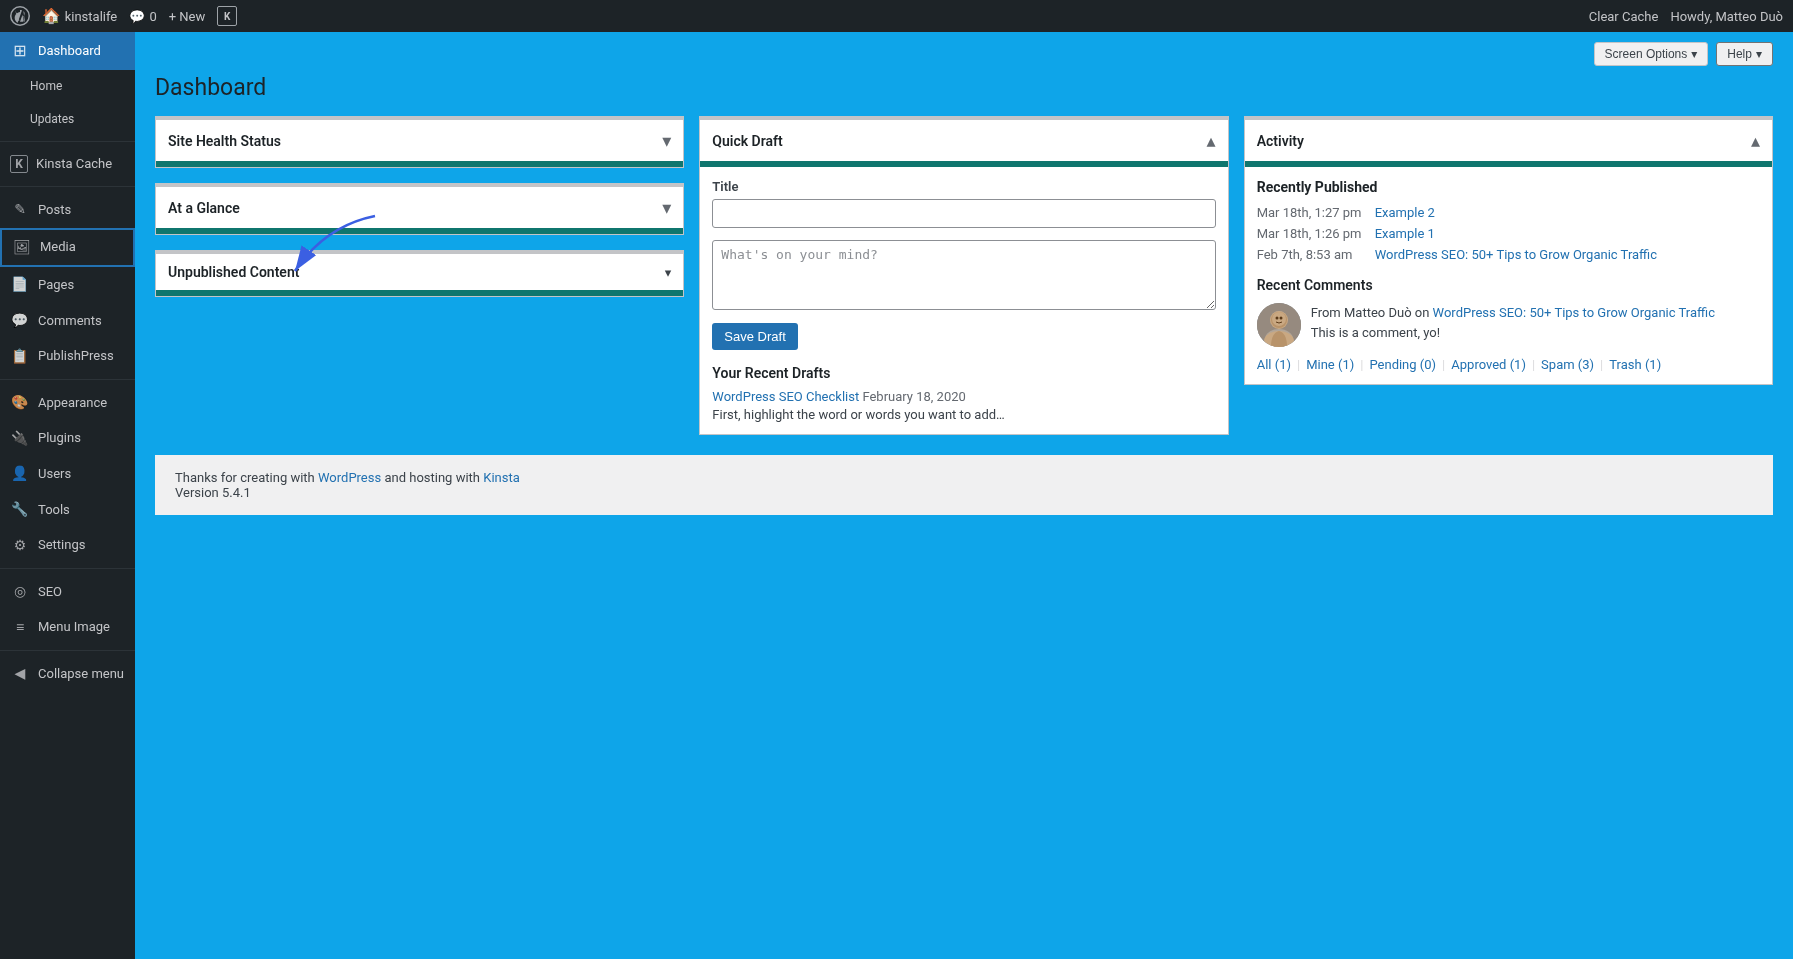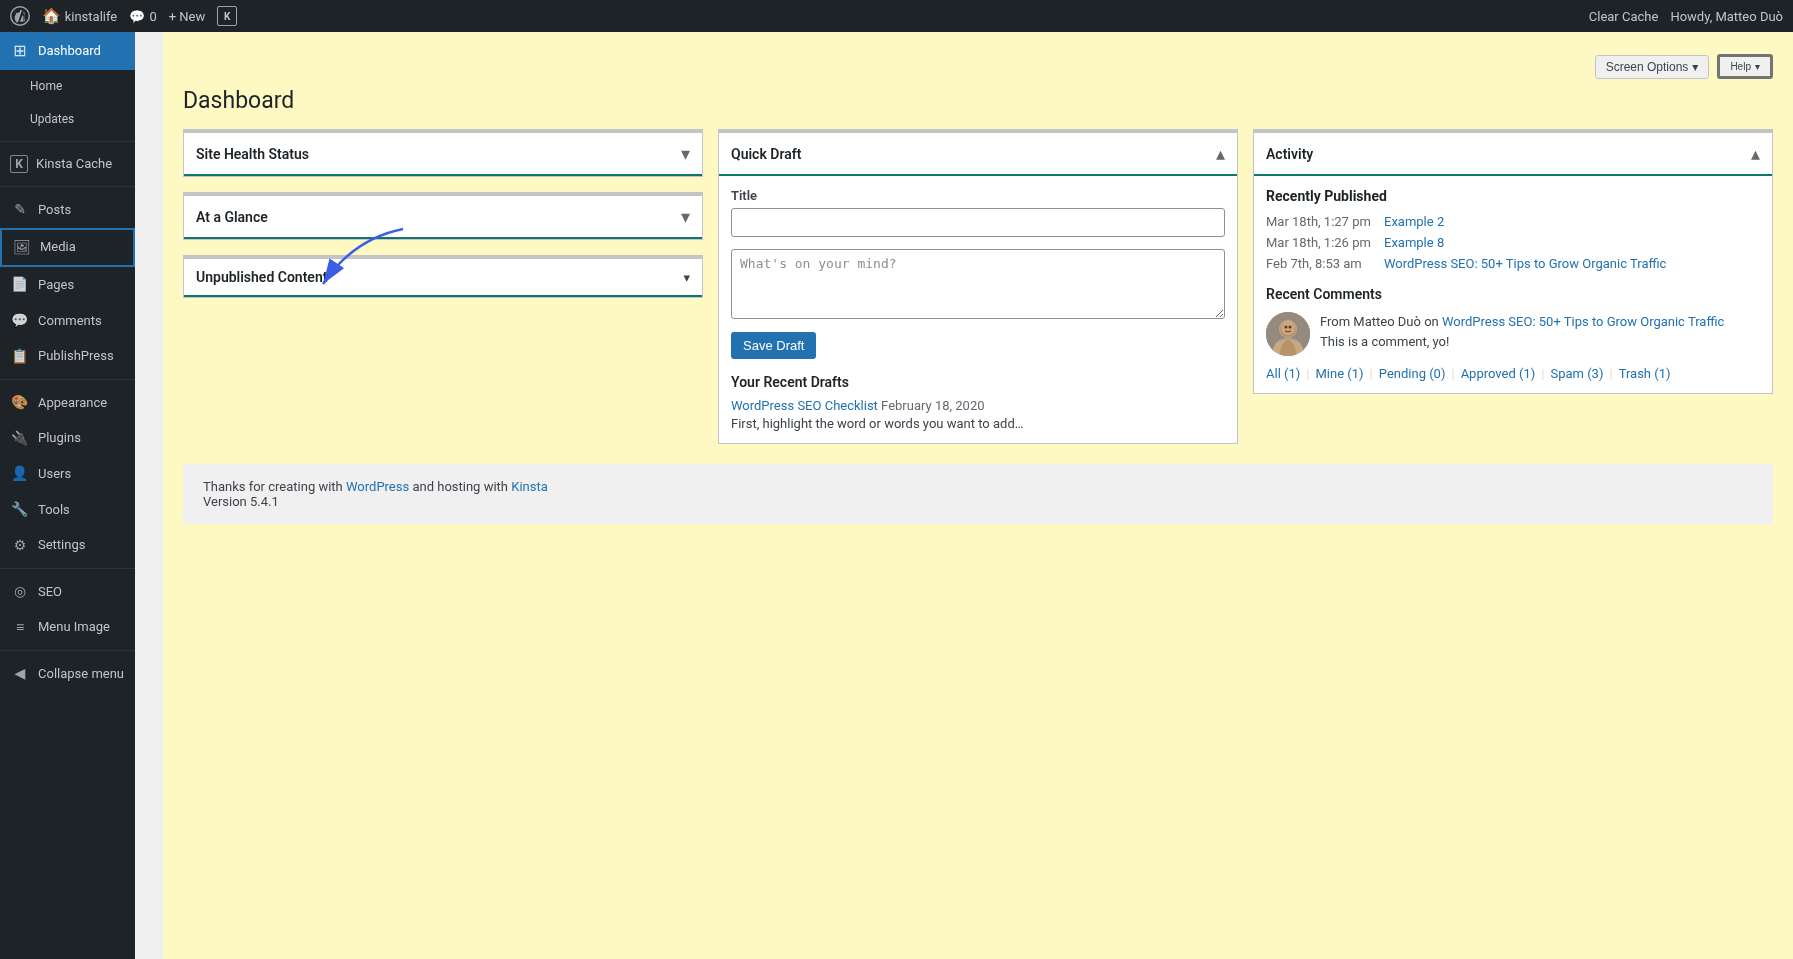--- a/index.html
+++ b/index.html
@@ -43,23 +43,22 @@
       font-size: 13px;
       line-height: 1.4;
     }
     .menu-item.current { background: #2271b1; color: #fff; }
     .menu-item .menu-icon { width: 20px; text-align: center; font-size: 16px; opacity: 0.8; }
     .menu-separator { height: 1px; background: #2c3338; margin: 5px 0; }
 
     
     #wpcontent {
       flex: 1;
-      padding: 32px 20px 20px 20px;
-      background: #fef9c3;
-      margin-left: 28px;
+      padding: 20px 20px 20px 20px;
+      background: #0ea5e9;
     }
     .screen-options-bar {
       display: flex;
       justify-content: flex-end;
       align-items: center;
       gap: 8px;
       margin-bottom: 8px;
       margin-top: -10px;
     }
     .screen-options-btn {
@@ -69,24 +68,24 @@
       padding: 4px 10px;
       font-size: 12px;
       cursor: pointer;
       color: #3c434a;
       display: flex;
       align-items: center;
       gap: 4px;
     }
     .help-btn {
       background: #f0f0f1;
-      border: 3px solid #737373;
+      border: 1px solid #737373;
       border-radius: 3px;
       padding: 4px 10px;
-      font-size: 10px;
+      font-size: 12px;
       cursor: pointer;
       color: #3c434a;
       display: flex;
       align-items: center;
       gap: 4px;
     }
     h1.page-title { font-size: 23px; font-weight: 400; color: #1d2327; margin-bottom: 15px; }
 
     
     .dashboard-grid {
@@ -100,21 +99,21 @@
     .widget {
       background: #fff;
       border: 1px solid #c3c4c7;
       border-top: 4px solid #c3c4c7;
     }
     .widget-header {
       display: flex;
       align-items: center;
       justify-content: space-between;
       padding: 10px 12px;
-      border-bottom: 2px solid #0f766e;
+      border-bottom: 6px solid #0f766e;
       cursor: pointer;
     }
     .widget-header h2 { font-size: 14px; font-weight: 600; color: #1d2327; }
     .widget-toggle { color: #646970; font-size: 18px; cursor: pointer; }
     .widget-body { padding: 12px; }
 
     
     .left-col { display: flex; flex-direction: column; gap: 15px; }
 
     
@@ -404,21 +403,21 @@
           </div>
           <div class="widget-body">
             <div class="recently-published-title">Recently Published</div>
 
             <div class="activity-item">
               <span class="activity-date">Mar 18th, 1:27 pm</span>
               <a href="#" class="activity-link">Example 2</a>
             </div>
             <div class="activity-item">
               <span class="activity-date">Mar 18th, 1:26 pm</span>
-              <a href="#" class="activity-link">Example 8</a>
+              <a href="#" class="activity-link">Example 1</a>
             </div>
             <div class="activity-item">
               <span class="activity-date">Feb 7th, 8:53 am</span>
               <a href="#" class="activity-link">WordPress SEO: 50+ Tips to Grow Organic Traffic</a>
             </div>
 
             <div class="recent-comments-title">Recent Comments</div>
 
             <div class="comment-item">
               <div class="comment-avatar">

